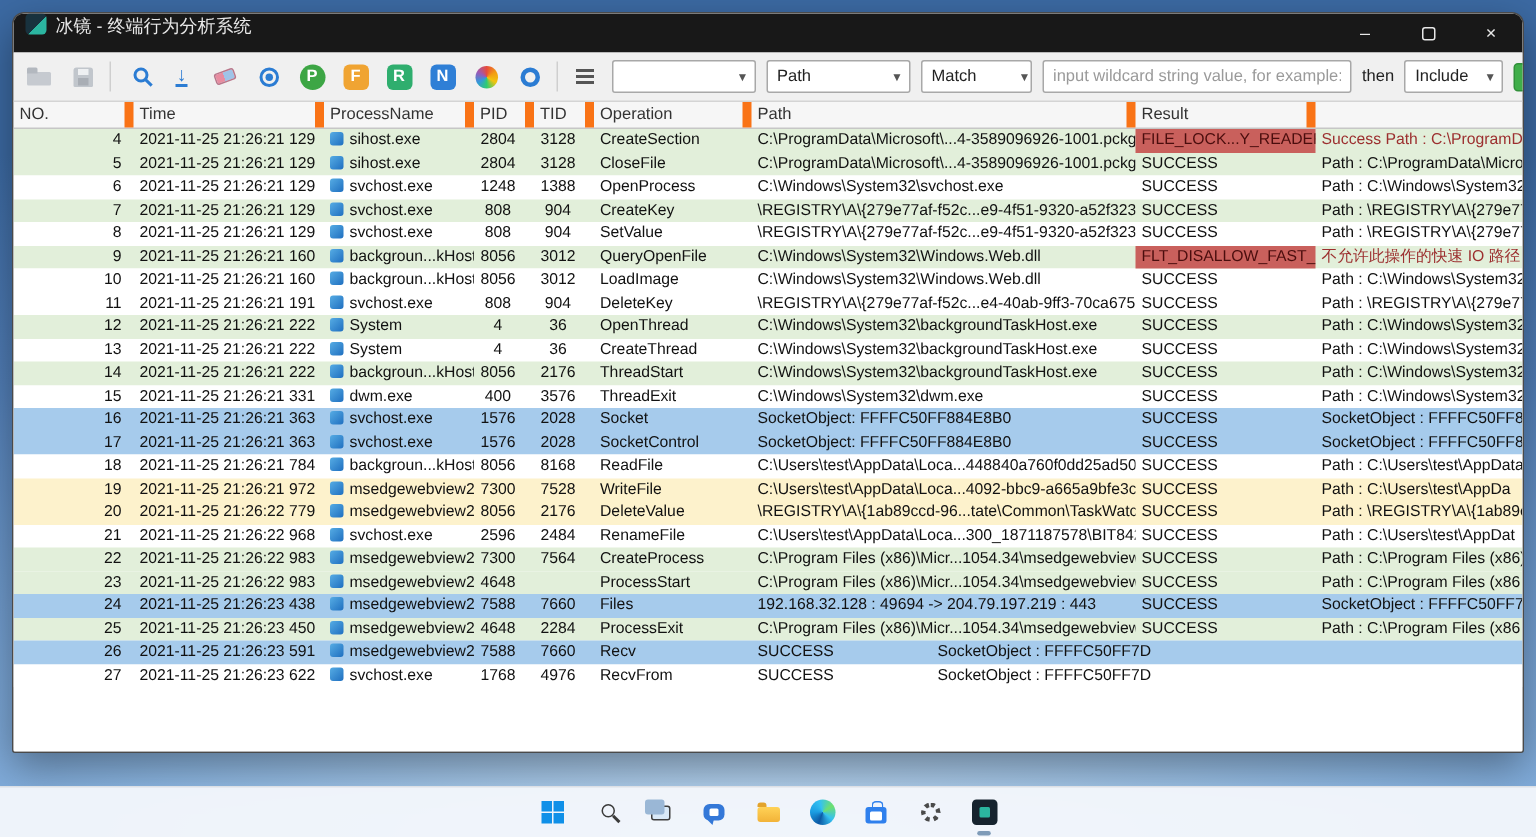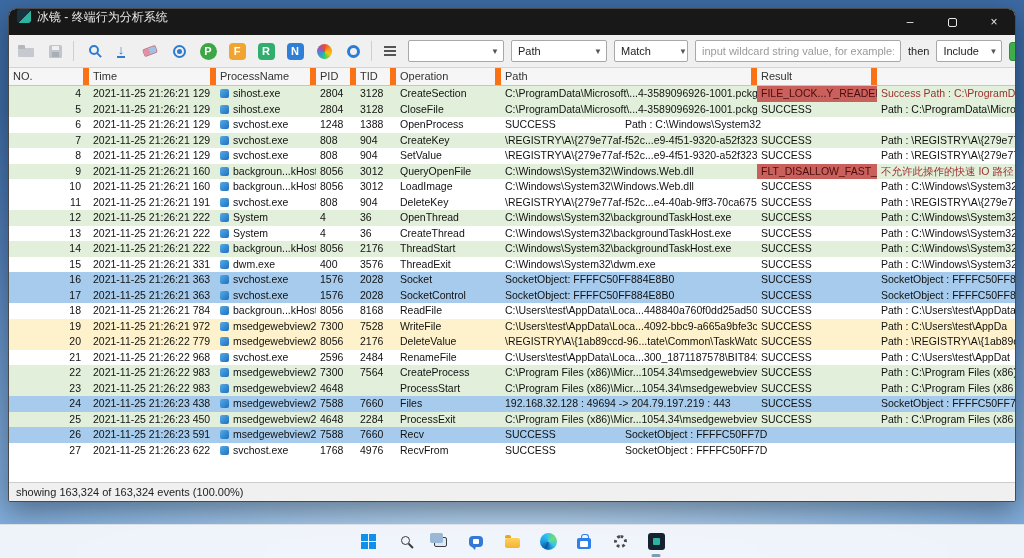--- a/index.html
+++ b/index.html
@@ -73,21 +73,21 @@
 
   
   .thead { height:18px; display:flex; background:#f6f6f6; border-bottom:1px solid #c6c6c6; flex:none; }
   .th { font-size:11px; color:#333; padding:2px 4px; border-right:6px solid #f97316; white-space:nowrap; overflow:hidden; flex:none; }
   .tbody { flex:1; overflow:hidden; background:#fff; }
   .tr { height:15.5px; display:flex; }
   .td { font-size:10.5px; line-height:15.5px; color:#111; padding:0 4px; white-space:nowrap; overflow:hidden; flex:none; }
   .c0 { width:80px; } .c1 { width:127px; } .c2 { width:100px; } .c3 { width:40px; } .c4 { width:40px; }
   .c5 { width:105px; } .c6 { width:256px; } .c7 { width:120px; } .c8 { flex:1 1 auto; min-width:0; }
   .td.c0 { text-align:right; padding-right:8px; }
-  .td.c3, .td.c4 { text-align:left; padding-right:12px; }
+  .td.c3, .td.c4 { text-align:center; padding-right:12px; }
   .tone-green  { background:#e2efda; }
   .tone-white  { background:#ffffff; }
   .tone-blue   { background:#a6cbec; }
   .tone-yellow { background:#fdf2cc; }
   .td.alert { background:#c9605c; color:#4a0d0d; }
   .td.alert-detail { color:#9c2f2f; }
   .proc-ico { display:inline-block; width:9px; height:9px; border-radius:2px; margin-right:4px; vertical-align:-1px;
     background:linear-gradient(135deg,#56ace4,#1f6fc0); }
 
   
@@ -237,20 +237,21 @@
         <div class="td c7">SUCCESS</div>
         <div class="td c8">Path : C:\ProgramData\Micro</div>
       </div>
       <div class="tr tone-white">
         <div class="td c0">6</div>
         <div class="td c1">2021-11-25 21:26:21 129</div>
         <div class="td c2"><span class="proc-ico"></span>svchost.exe</div>
         <div class="td c3">1248</div>
         <div class="td c4">1388</div>
         <div class="td c5">OpenProcess</div>
+        <div class="td c6">C:\Windows\System32\svchost.exe</div>
         <div class="td c7">SUCCESS</div>
         <div class="td c8">Path : C:\Windows\System32</div>
       </div>
       <div class="tr tone-green">
         <div class="td c0">7</div>
         <div class="td c1">2021-11-25 21:26:21 129</div>
         <div class="td c2"><span class="proc-ico"></span>svchost.exe</div>
         <div class="td c3">808</div>
         <div class="td c4">904</div>
         <div class="td c5">CreateKey</div>
@@ -471,23 +472,20 @@
         <div class="td c1">2021-11-25 21:26:23 622</div>
         <div class="td c2"><span class="proc-ico"></span>svchost.exe</div>
         <div class="td c3">1768</div>
         <div class="td c4">4976</div>
         <div class="td c5">RecvFrom</div>
         <div class="td c7">SUCCESS</div>
         <div class="td c8">SocketObject : FFFFC50FF7D</div>
       </div>
     </div>
 
-  <div class="statusbar">
-    <span class="status-text">showing 163,324 of 163,324 events (100.00%)</span>
-  </div>
 </div>
 
 <div class="taskbar">
   <div class="tk-center">
     <button class="tk-btn">
         <span class="win-logo">
           <i></i>
           <i></i>
           <i></i>
           <i></i>

